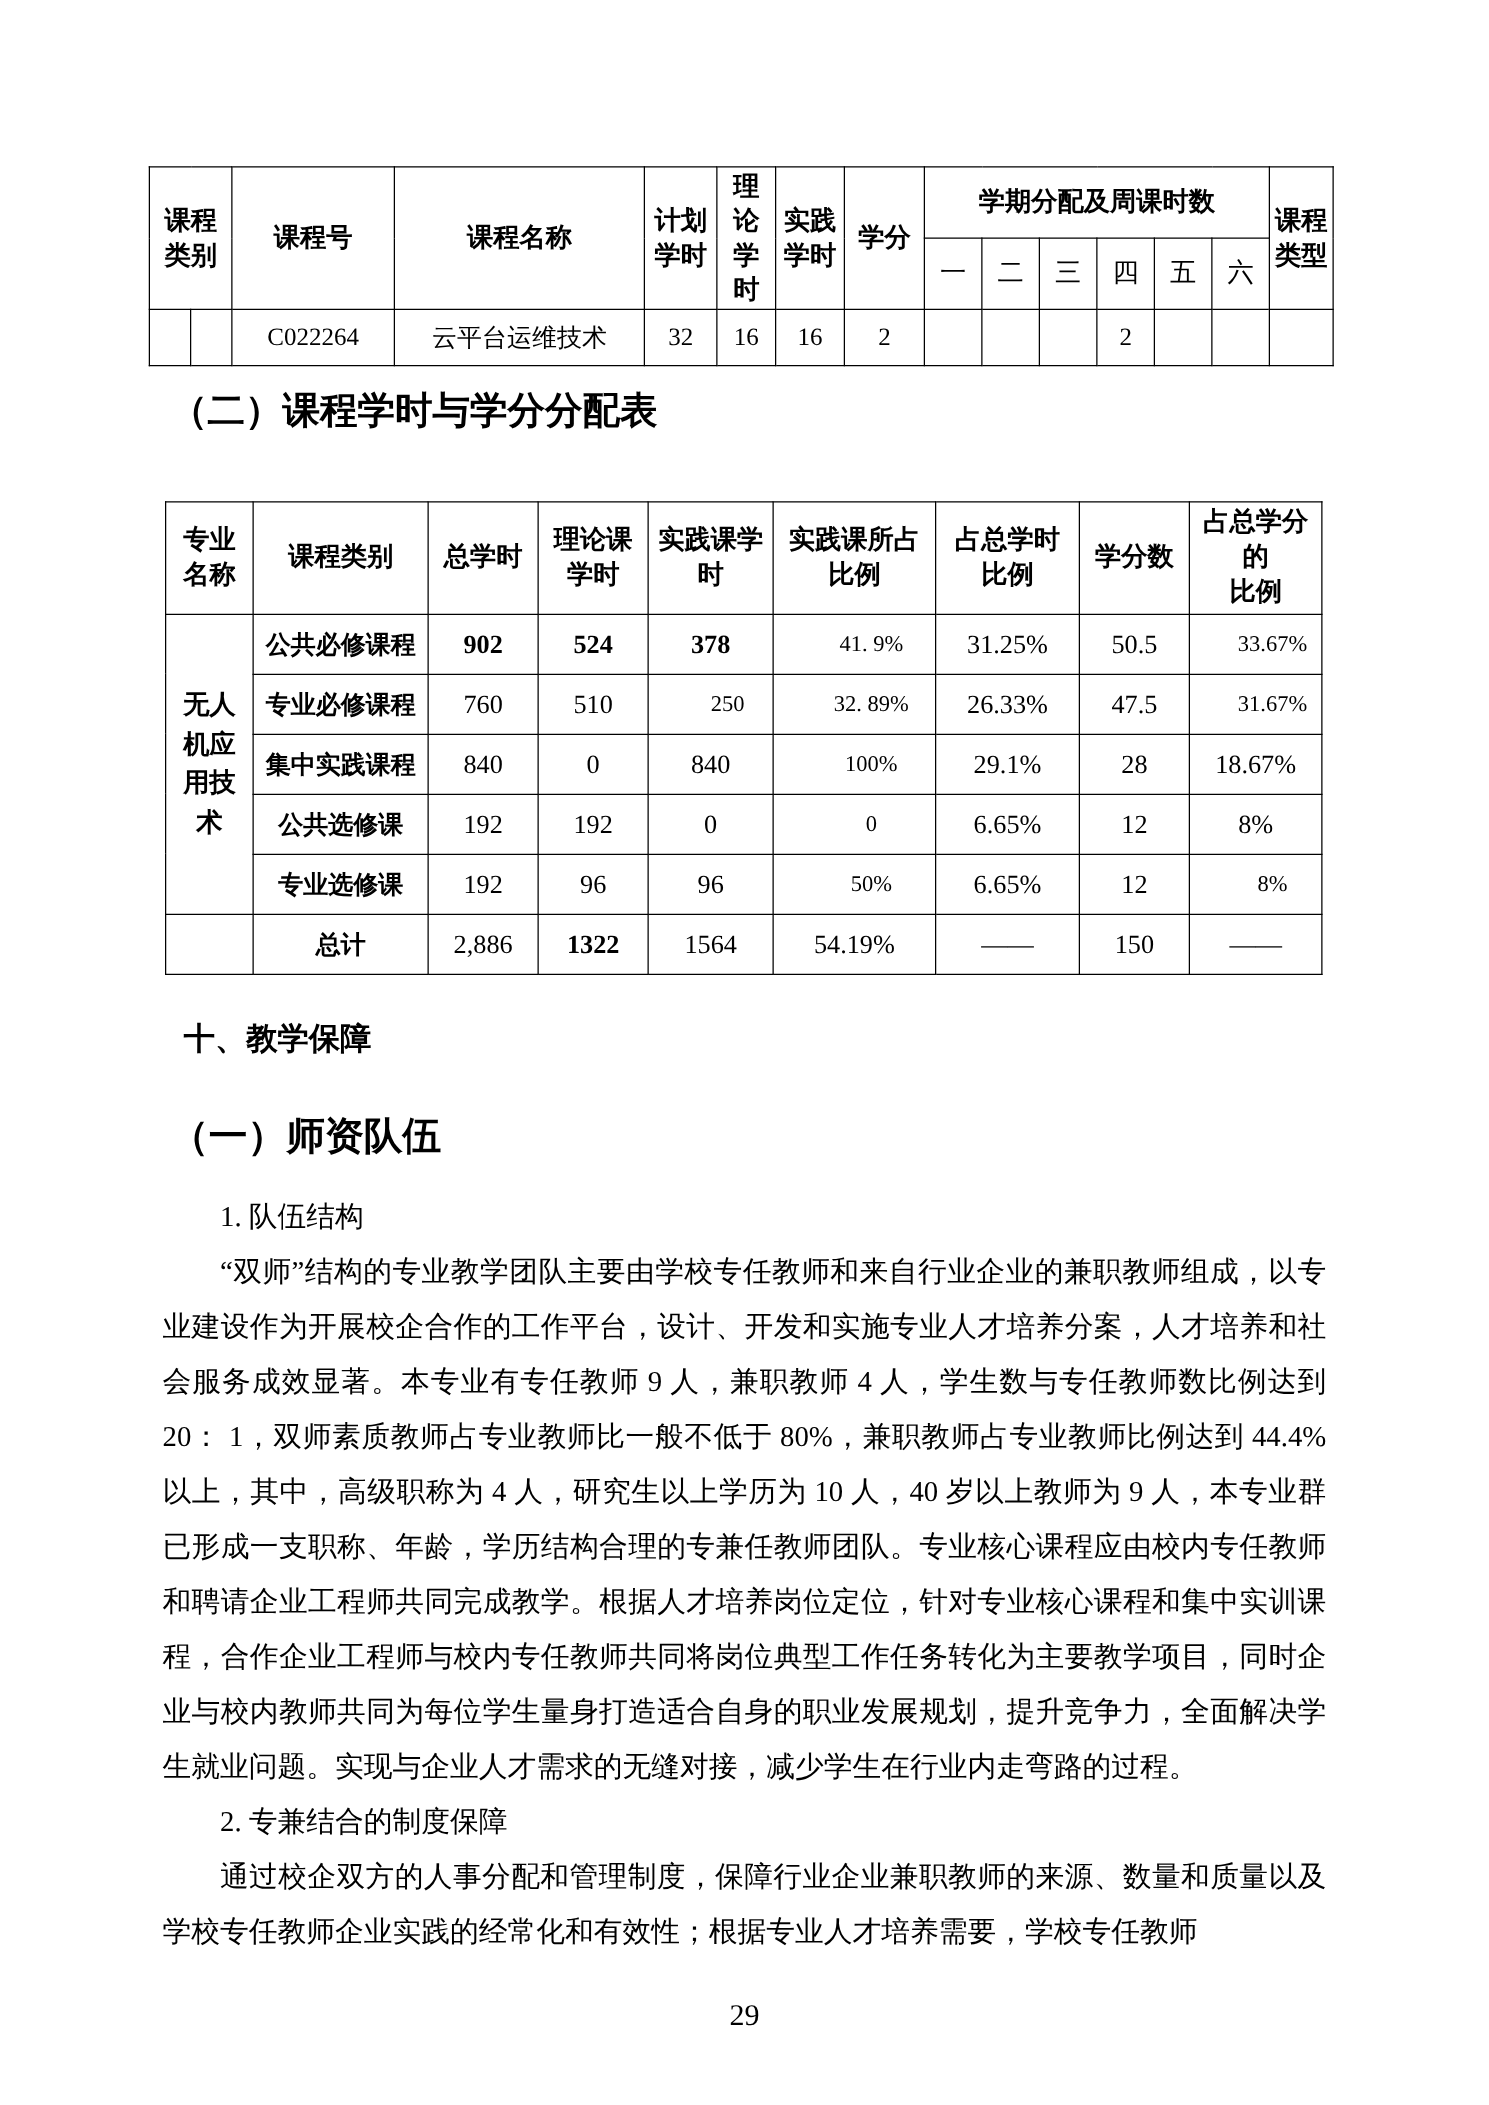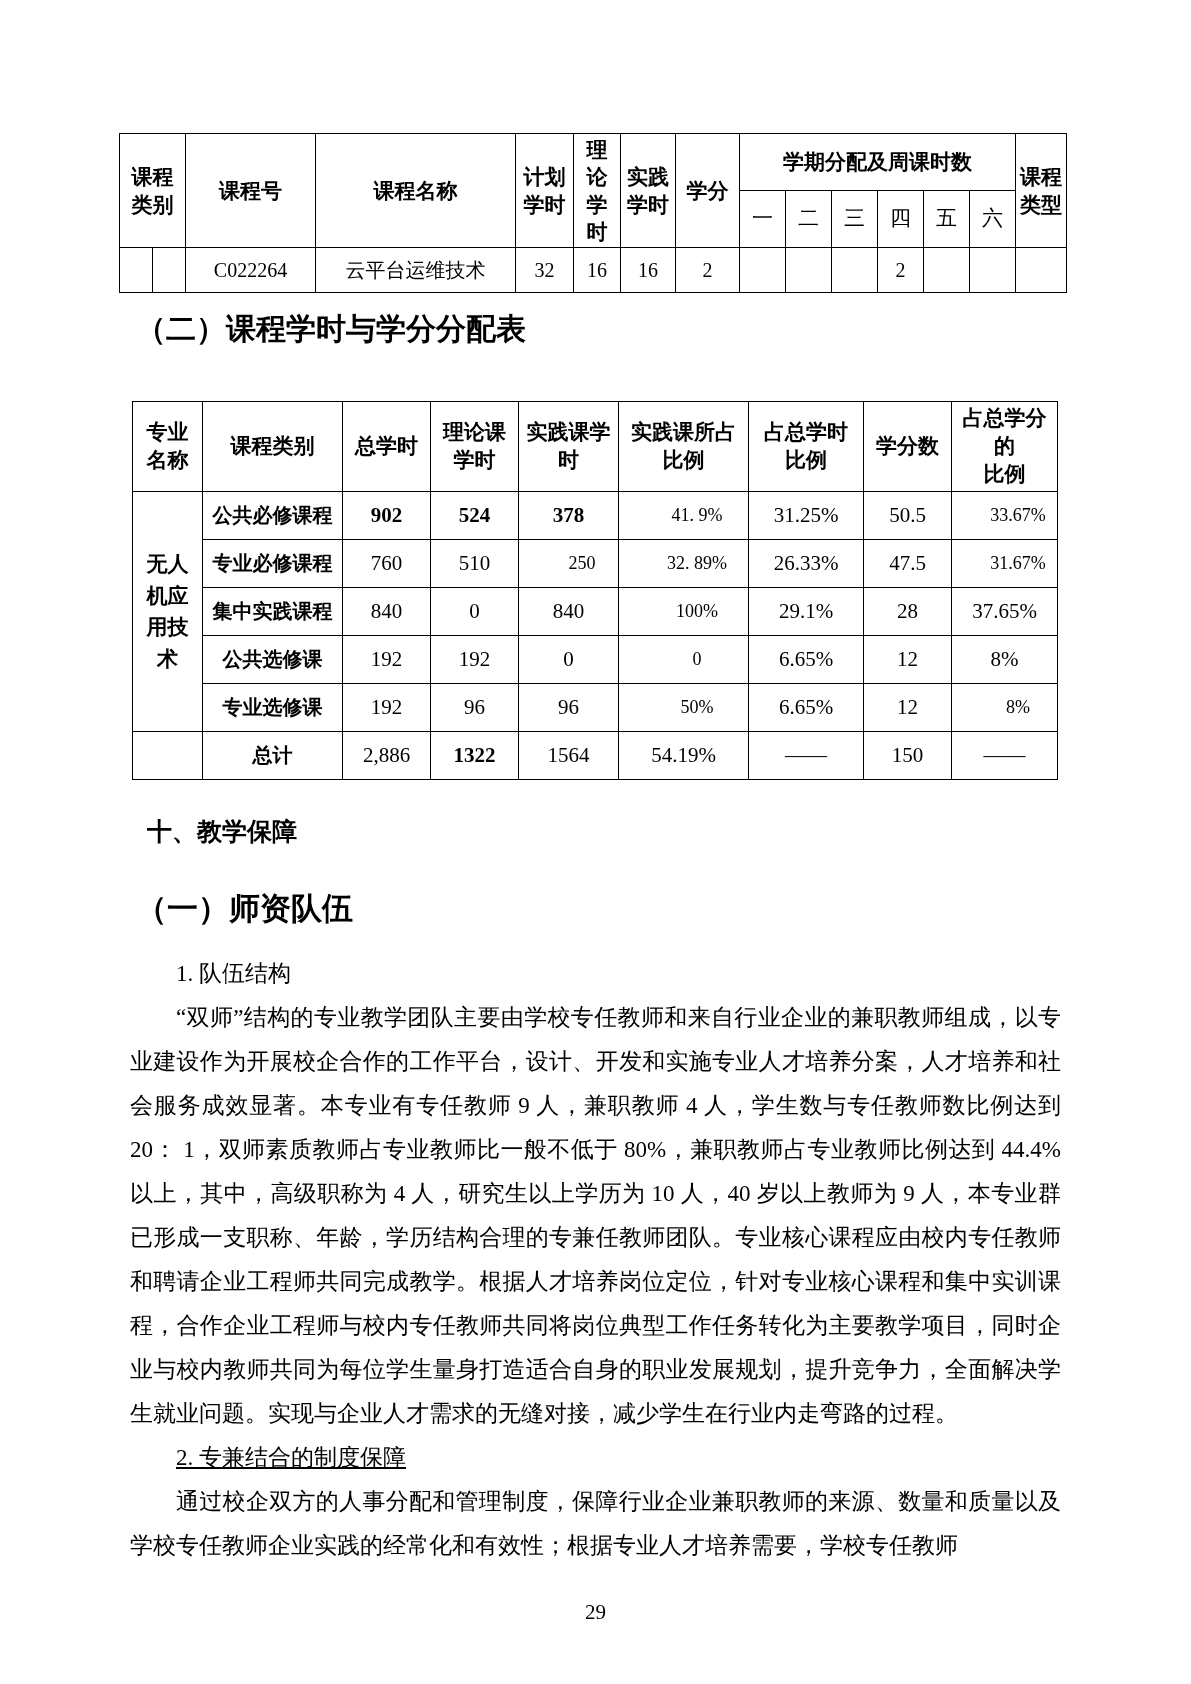--- a/index.html
+++ b/index.html
@@ -35,21 +35,21 @@
   .t2 td{height:43px;}
   .t2 .cat{font-family:Liberation Mono, monospace;font-weight:bold;font-size:20px;}
   .t2 .major-cell{font-family:Liberation Sans, sans-serif;font-weight:bold;
                   font-size:21px;white-space:pre-line;line-height:1.5;}
   .t2 .b{font-weight:bold;}
   .t2 .sm{font-size:18px;padding-left:30px;}
 
   
   .numbered{font-size:23px;line-height:44px;padding-left:46px;margin:22px 0 0 0;}
   .para{font-size:23px;line-height:44px;text-align:justify;text-indent:2em;margin:0;width:931px;}
-  .pagenum{position:absolute;left:0;width:1191px;top:1600px;text-align:center;font-size:21px;}
+  .pagenum{position:absolute;left:0;width:1191px;top:1600px;text-align:center;font-size:24px;}
 </style>
 </head>
 <body>
 
 <div class="content">
 
   <table class="t1">
     <colgroup>
       <col style="width:33px">
         <col style="width:33px">
@@ -169,21 +169,21 @@
       <td class="sm">31.67%</td>
     </tr>
     <tr>
       <td class="cat">集中实践课程</td>
       <td>840</td>
       <td>0</td>
       <td>840</td>
       <td class="sm">100%</td>
       <td>29.1%</td>
       <td>28</td>
-      <td>37.65%</td>
+      <td>18.67%</td>
     </tr>
     <tr>
       <td class="cat">公共选修课</td>
       <td>192</td>
       <td>192</td>
       <td>0</td>
       <td class="sm">0</td>
       <td>6.65%</td>
       <td>12</td>
       <td>8%</td>
@@ -211,17 +211,17 @@
     </tr>
   </tbody>
     </table>
 
   <div class="h-main">十、教学保障</div>
 
   <div class="h-main2">（一）师资队伍</div>
 
   <div class="numbered">1. 队伍结构</div>
   <p class="para">“双师”结构的专业教学团队主要由学校专任教师和来自行业企业的兼职教师组成，以专业建设作为开展校企合作的工作平台，设计、开发和实施专业人才培养分案，人才培养和社会服务成效显著。本专业有专任教师 9 人，兼职教师 4 人，学生数与专任教师数比例达到 20： 1，双师素质教师占专业教师比一般不低于 80%，兼职教师占专业教师比例达到 44.4%以上，其中，高级职称为 4 人，研究生以上学历为 10 人，40 岁以上教师为 9 人，本专业群已形成一支职称、年龄，学历结构合理的专兼任教师团队。专业核心课程应由校内专任教师和聘请企业工程师共同完成教学。根据人才培养岗位定位，针对专业核心课程和集中实训课程，合作企业工程师与校内专任教师共同将岗位典型工作任务转化为主要教学项目，同时企业与校内教师共同为每位学生量身打造适合自身的职业发展规划，提升竞争力，全面解决学生就业问题。实现与企业人才需求的无缝对接，减少学生在行业内走弯路的过程。</p>
-  <div class="numbered" style="margin-top:0;text-decoration:underline;">2. 专兼结合的制度保障</div>
+  <div class="numbered" style="margin-top:0;">2. 专兼结合的制度保障</div>
   <p class="para">通过校企双方的人事分配和管理制度，保障行业企业兼职教师的来源、数量和质量以及学校专任教师企业实践的经常化和有效性；根据专业人才培养需要，学校专任教师</p>
 </div>
 
 <div class="pagenum">29</div>
 
 </body></html>

